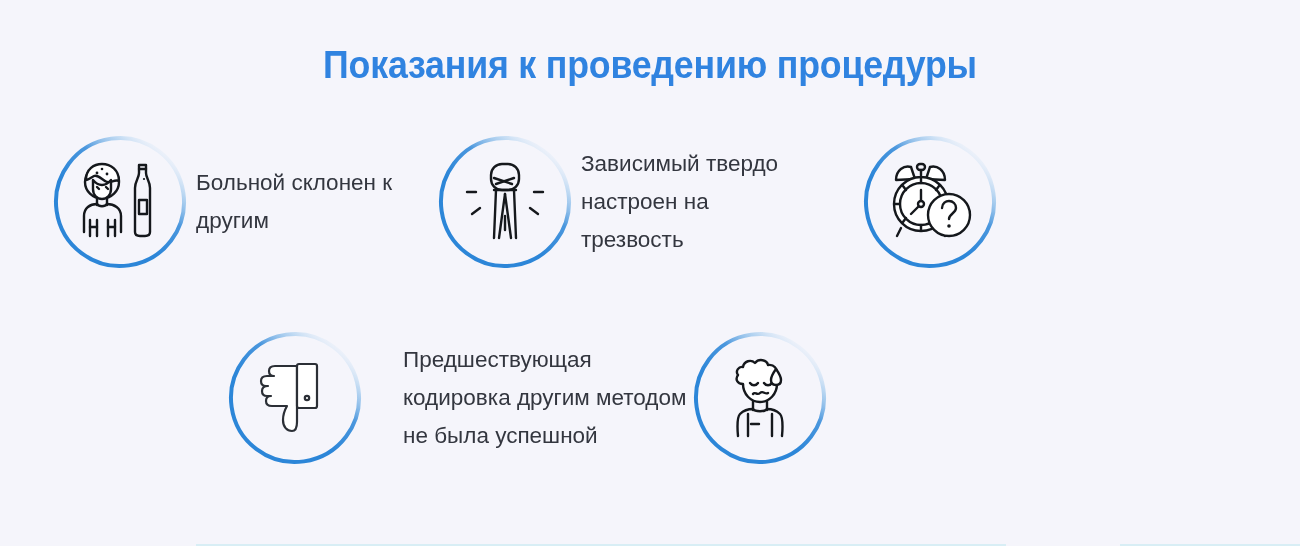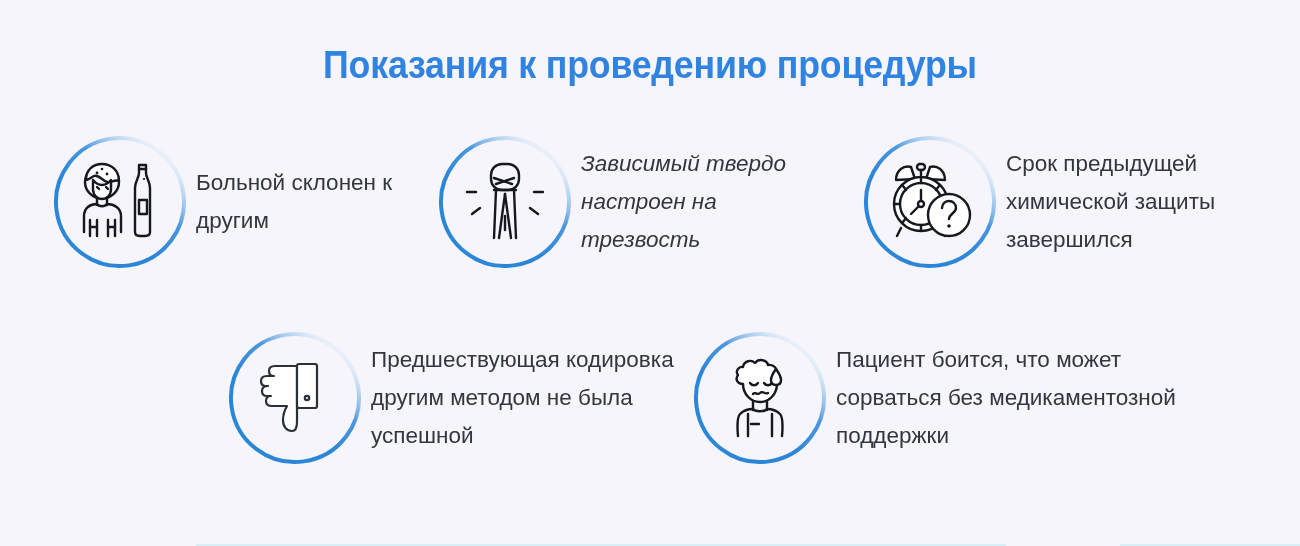--- a/index.html
+++ b/index.html
@@ -80,28 +80,28 @@
     font-size: 22.5px;
     line-height: 38px;
     color: #33363f;
     margin-left: 8px;
   }
 
   
   #card-1 { left: 52px;  top: 134px; width: 400px; }
   #card-1 .card-text { width: 238px; }
 
-  #card-2 { left: 437px; top: 134px; width: 400px; font-style: italic; }
+  #card-2 { left: 437px; top: 134px; width: 400px; }
   #card-2 .card-text { width: 232px; }
 
   #card-3 { left: 862px; top: 134px; width: 420px; }
   #card-3 .card-text { width: 260px; }
 
   
-  #card-4 { left: 227px; top: 330px; width: 470px; }
+  #card-4 { left: 227px; top: 330px; width: 470px; gap: 32px; }
   #card-4 .card-text { width: 340px; }
 
   #card-5 { left: 692px; top: 330px; width: 540px; }
   #card-5 .card-text { width: 360px; }
 
   
   .bottom-rule {
     position: absolute;
     bottom: 0;
     height: 2px;
@@ -257,21 +257,20 @@
             <path d="M15 68 L11 76"></path>
             <path d="M55 68 L59 76"></path>
 
             <circle cx="63" cy="55" r="21" fill="#ffffff"></circle>
             <path d="M56 48 C56 43 60 41 63 41 C67 41 70 44 70 48 C70 53 63 54 63 59"></path>
             <circle cx="63" cy="66" r="1.8" fill="#15181c" stroke="none"></circle>
           </g>
         </svg>
       </div>
     </div>
-    <div class="card-text">Срок предыдущей химической защиты завершился</div>
   </div>
 
   <div class="card" id="card-4">
     <div class="ring">
       <svg viewBox="0 0 136 136" aria-hidden="true">
         <defs>
           <linearGradient id="ringgrad4" x1="0.05" y1="0.9" x2="0.95" y2="0.08">
             <stop offset="0%" stop-color="#2c86d8" stop-opacity="1"></stop>
             <stop offset="38%" stop-color="#2c86d8" stop-opacity="1"></stop>
             <stop offset="62%" stop-color="#2c86d8" stop-opacity="0.85"></stop>
@@ -339,19 +338,18 @@
 
             <path d="M22 80 C22 80 20 62 24 58 C28 54 34 53 37 53
                      C39 56 49 56 51 53 C54 53 60 54 64 58 C68 62 66 80 66 80"></path>
             <path d="M32 58 L32 80"></path>
             <path d="M56 58 L56 80"></path>
             <path d="M35 68 L43 68"></path>
           </g>
         </svg>
       </div>
     </div>
-    <div class="card-text">Пациент боится, что может сорваться без медикаментозной поддержки</div>
   </div>
 
   <div class="bottom-rule" id="bottom-rule-a"></div>
   <div class="bottom-rule" id="bottom-rule-b"></div>
 
 </div>
 
 </body></html>

